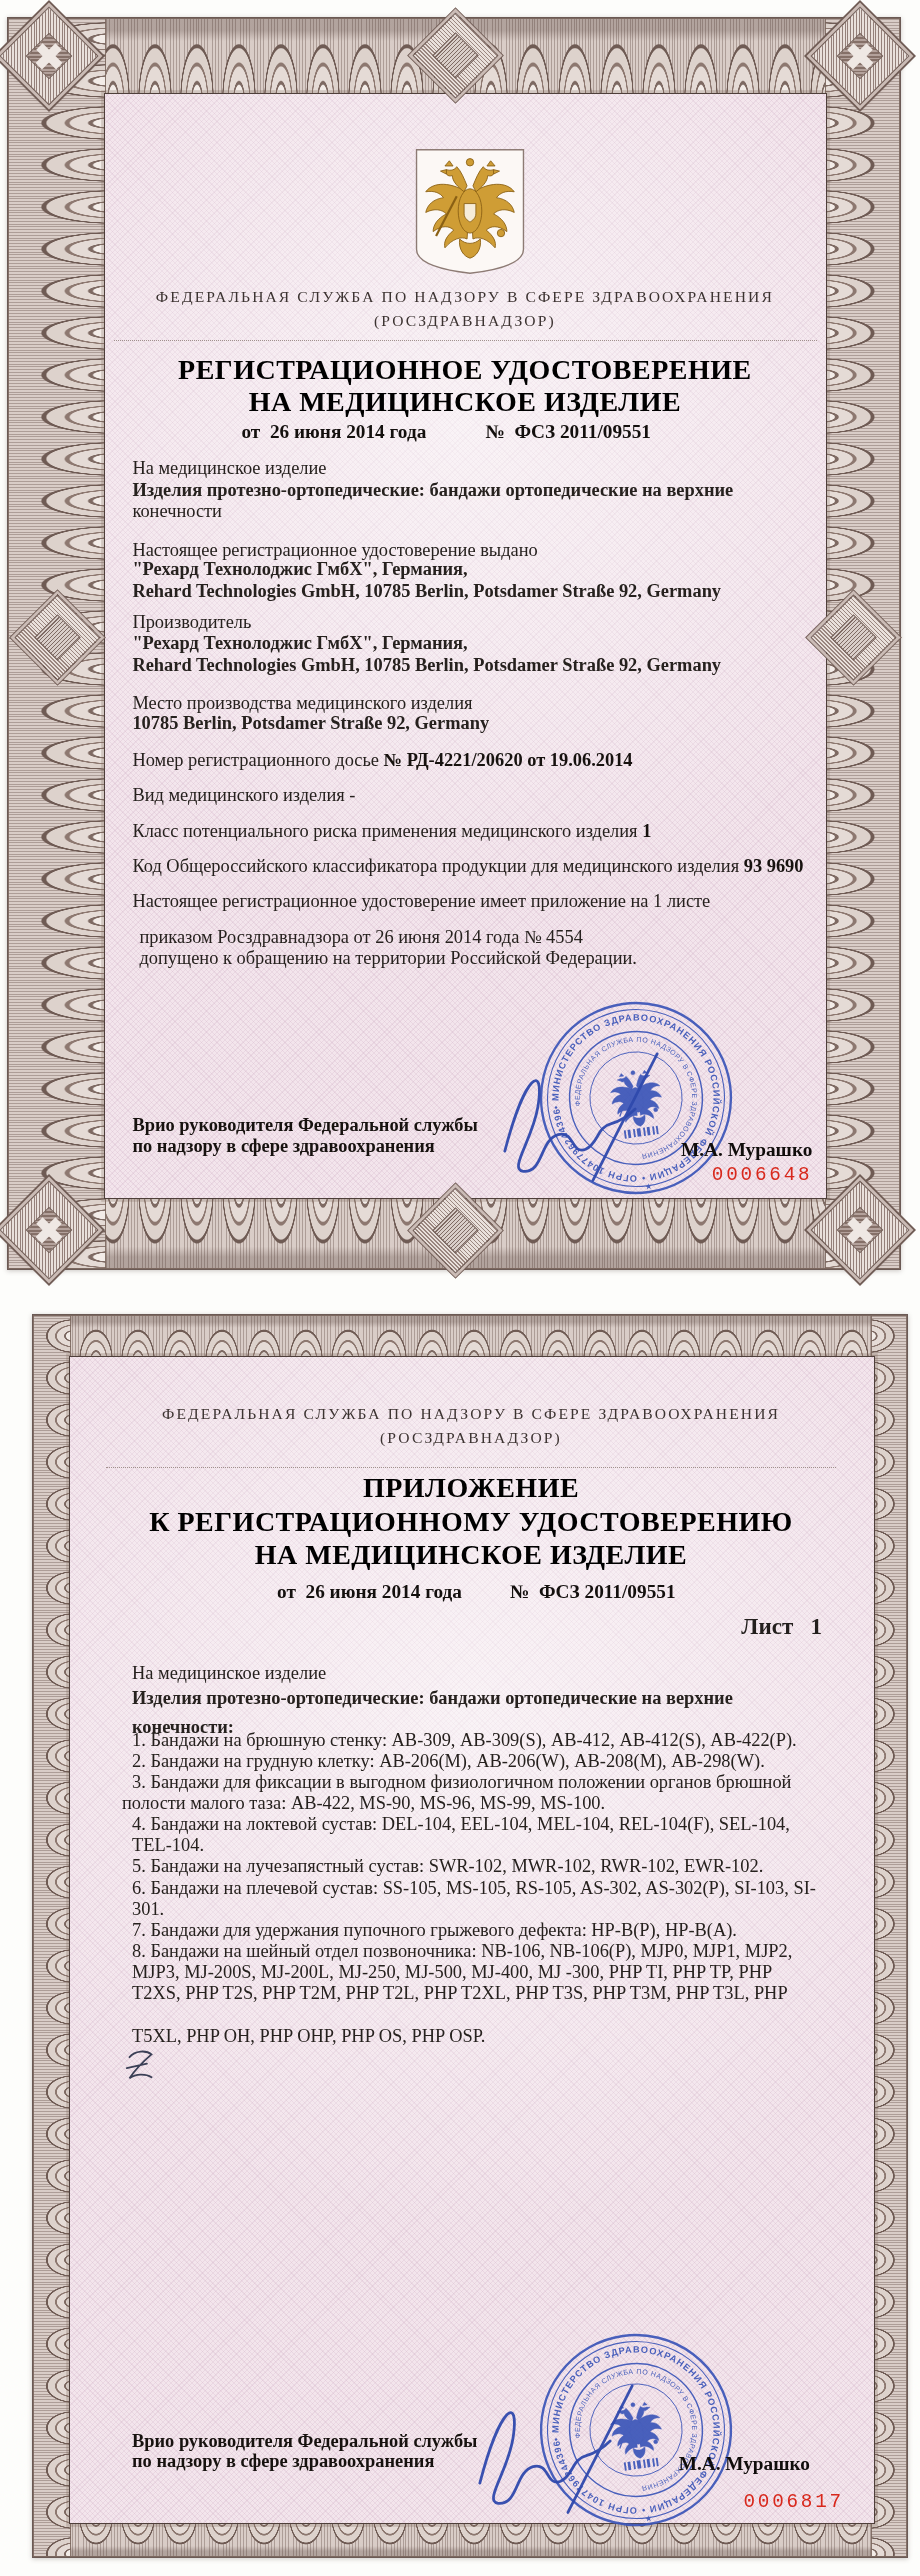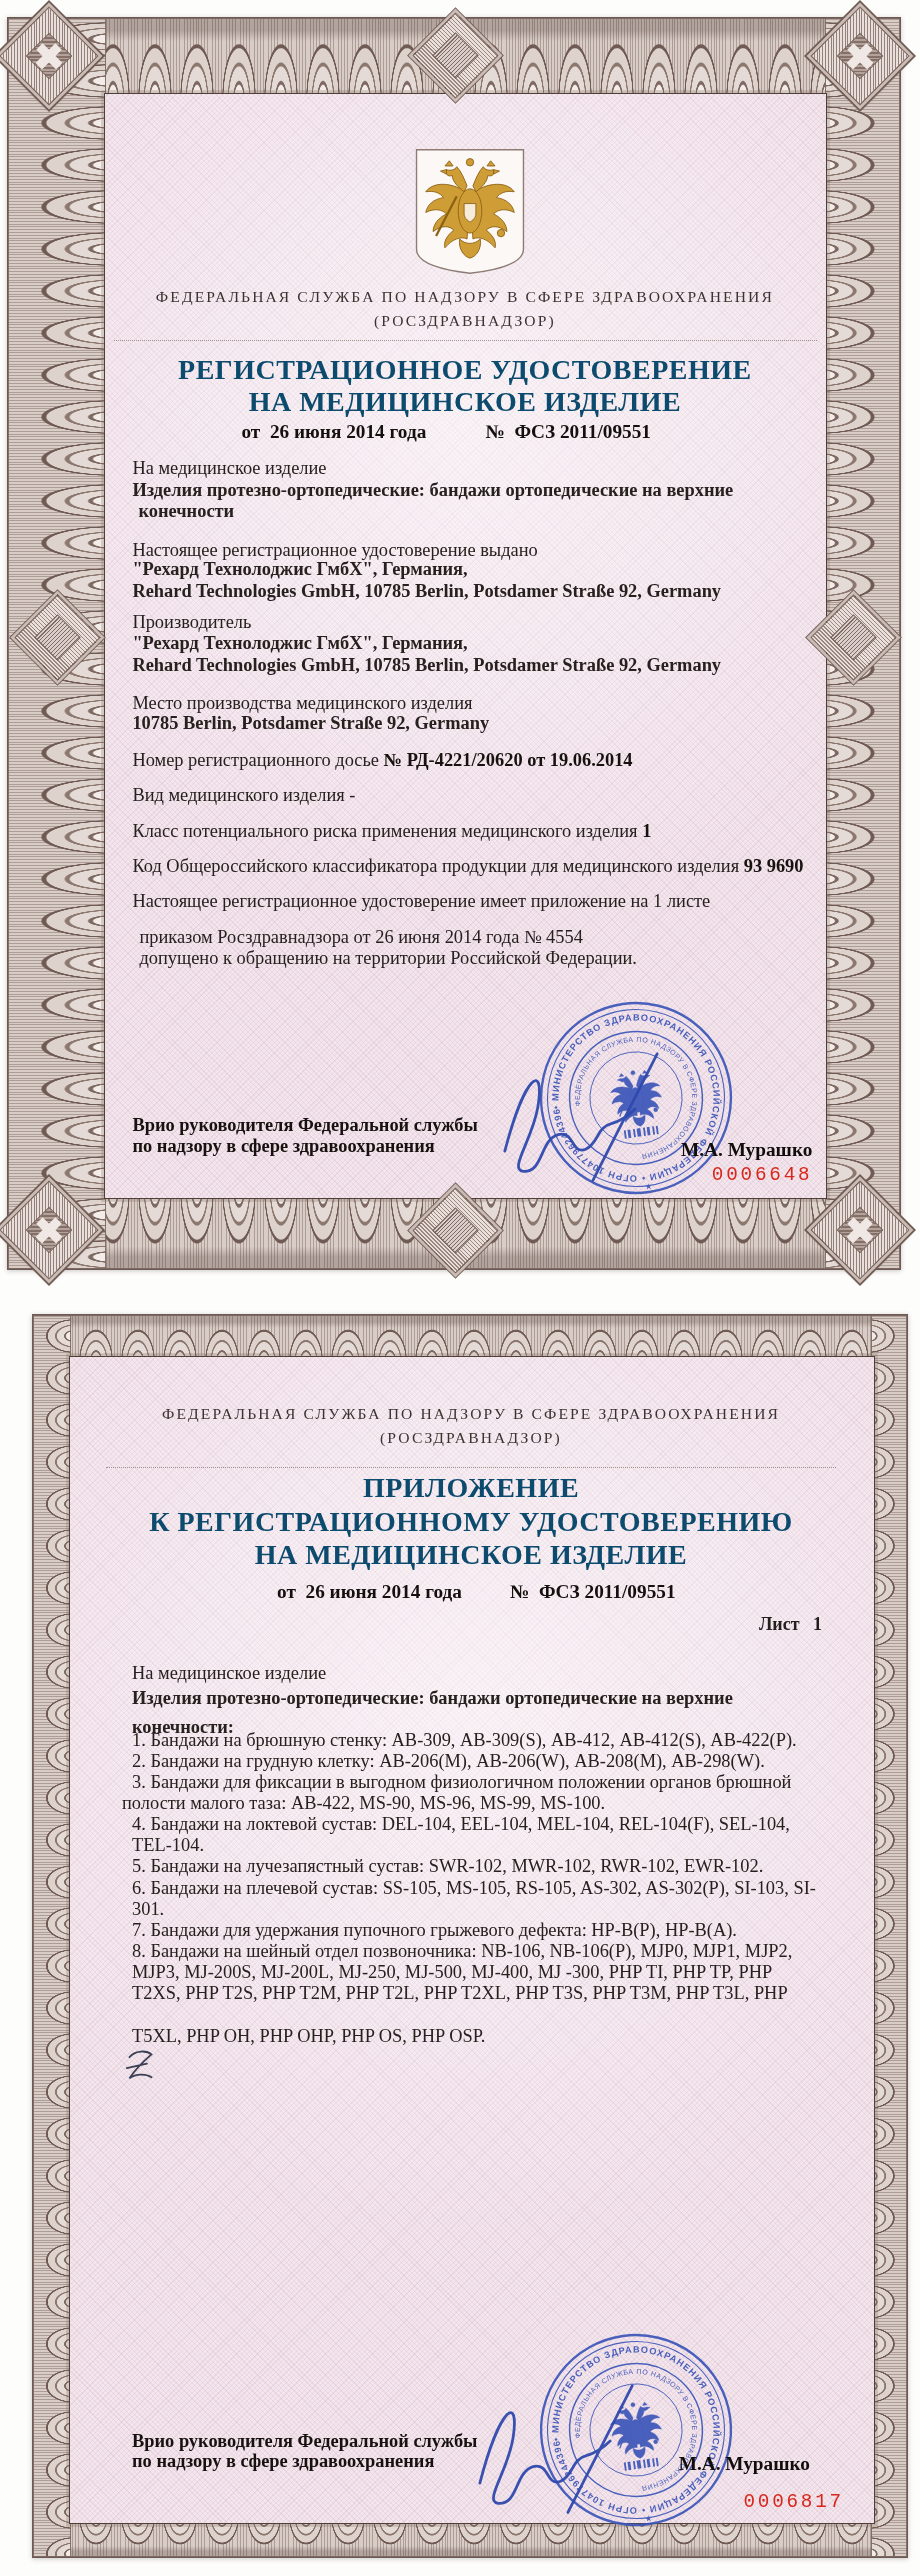--- a/index.html
+++ b/index.html
@@ -64,25 +64,25 @@
     background-image:
       radial-gradient(circle at 50% 30%,rgba(255,255,255,.55),rgba(255,255,255,0) 58%),
       repeating-linear-gradient(45deg,rgba(201,166,190,.22) 0 0.9px,rgba(0,0,0,0) 0.9px 3.7px),
       repeating-linear-gradient(-45deg,rgba(201,166,190,.22) 0 0.9px,rgba(0,0,0,0) 0.9px 3.7px);
   }
   .content{position:absolute;z-index:4;}
   .content > div, .content > svg{position:absolute;}
 
   .agency{width:100%;text-align:center;font-size:15.6px;letter-spacing:2.1px;color:#3c3331;white-space:nowrap;}
   .divider{height:0;border-top:1.4px dotted #8d7c76;opacity:.8;}
-  .doc-title{width:100%;text-align:center;font-weight:bold;font-size:28px;letter-spacing:0.5px;color:#0c4a6e;white-space:nowrap;}
+  .doc-title{width:100%;text-align:center;font-weight:bold;font-size:28px;letter-spacing:0.5px;color:#000000;white-space:nowrap;}
   .date-bit{font-weight:bold;font-size:19.3px;color:#14100e;white-space:nowrap;}
   .line{font-size:18.4px;white-space:nowrap;color:#26211e;}
   .line b{color:#17120f;}
-  .sheet{font-weight:bold;font-size:18px;text-align:right;}
+  .sheet{font-weight:bold;font-size:23px;text-align:right;}
   .signer{font-weight:bold;font-size:18.4px;color:#17120f;white-space:nowrap;}
   .signer-name{font-weight:bold;font-size:19.3px;color:#100d0b;text-align:right;}
   .serial{font-family:"Liberation Mono","DejaVu Sans Mono",monospace;font-size:19.3px;letter-spacing:2.8px;color:#d8281c;text-align:right;}
   .arms-box{z-index:5;}
   .stamp{opacity:.92;transform:rotate(-8deg);}
   .sig{z-index:6;}
   .zmark{z-index:6;}
 </style>
 </head>
 <body>
@@ -146,21 +146,21 @@
     <div class="divider" style="left:9.2px;top:247px;width:703px"></div>
 
     <div class="doc-title" style="left:0;top:261px">РЕГИСТРАЦИОННОЕ УДОСТОВЕРЕНИЕ</div>
     <div class="doc-title" style="left:0;top:293px">НА МЕДИЦИНСКОЕ ИЗДЕЛИЕ</div>
 
     <div class="date-bit" style="left:137px;top:328px">от&nbsp; 26 июня 2014 года</div>
     <div class="date-bit" style="left:381px;top:328px">№&nbsp; ФСЗ 2011/09551</div>
 
     <div class="line" style="left:28px;top:365px">На медицинское изделие</div>
     <div class="line" style="left:28px;top:387px;font-weight:bold">Изделия протезно-ортопедические: бандажи ортопедические на верхние</div>
-    <div class="line" style="left:34px;top:408px;font-weight:bold">конечности</div>
+    <div class="line" style="left:28px;top:408px;font-weight:normal">конечности</div>
 
     <div class="line" style="left:28px;top:447px">Настоящее регистрационное удостоверение выдано</div>
     <div class="line" style="left:28px;top:466px;font-weight:bold">"Рехард Технолоджис ГмбХ", Германия,</div>
     <div class="line" style="left:28px;top:488px;font-weight:bold">Rehard Technologies GmbH, 10785 Berlin, Potsdamer Straße 92, Germany</div>
 
     <div class="line" style="left:28px;top:519px">Производитель</div>
     <div class="line" style="left:28px;top:540px;font-weight:bold">"Рехард Технолоджис ГмбХ", Германия,</div>
     <div class="line" style="left:28px;top:562px;font-weight:bold">Rehard Technologies GmbH, 10785 Berlin, Potsdamer Straße 92, Germany</div>
 
     <div class="line" style="left:28px;top:600px">Место производства медицинского изделия</div>

